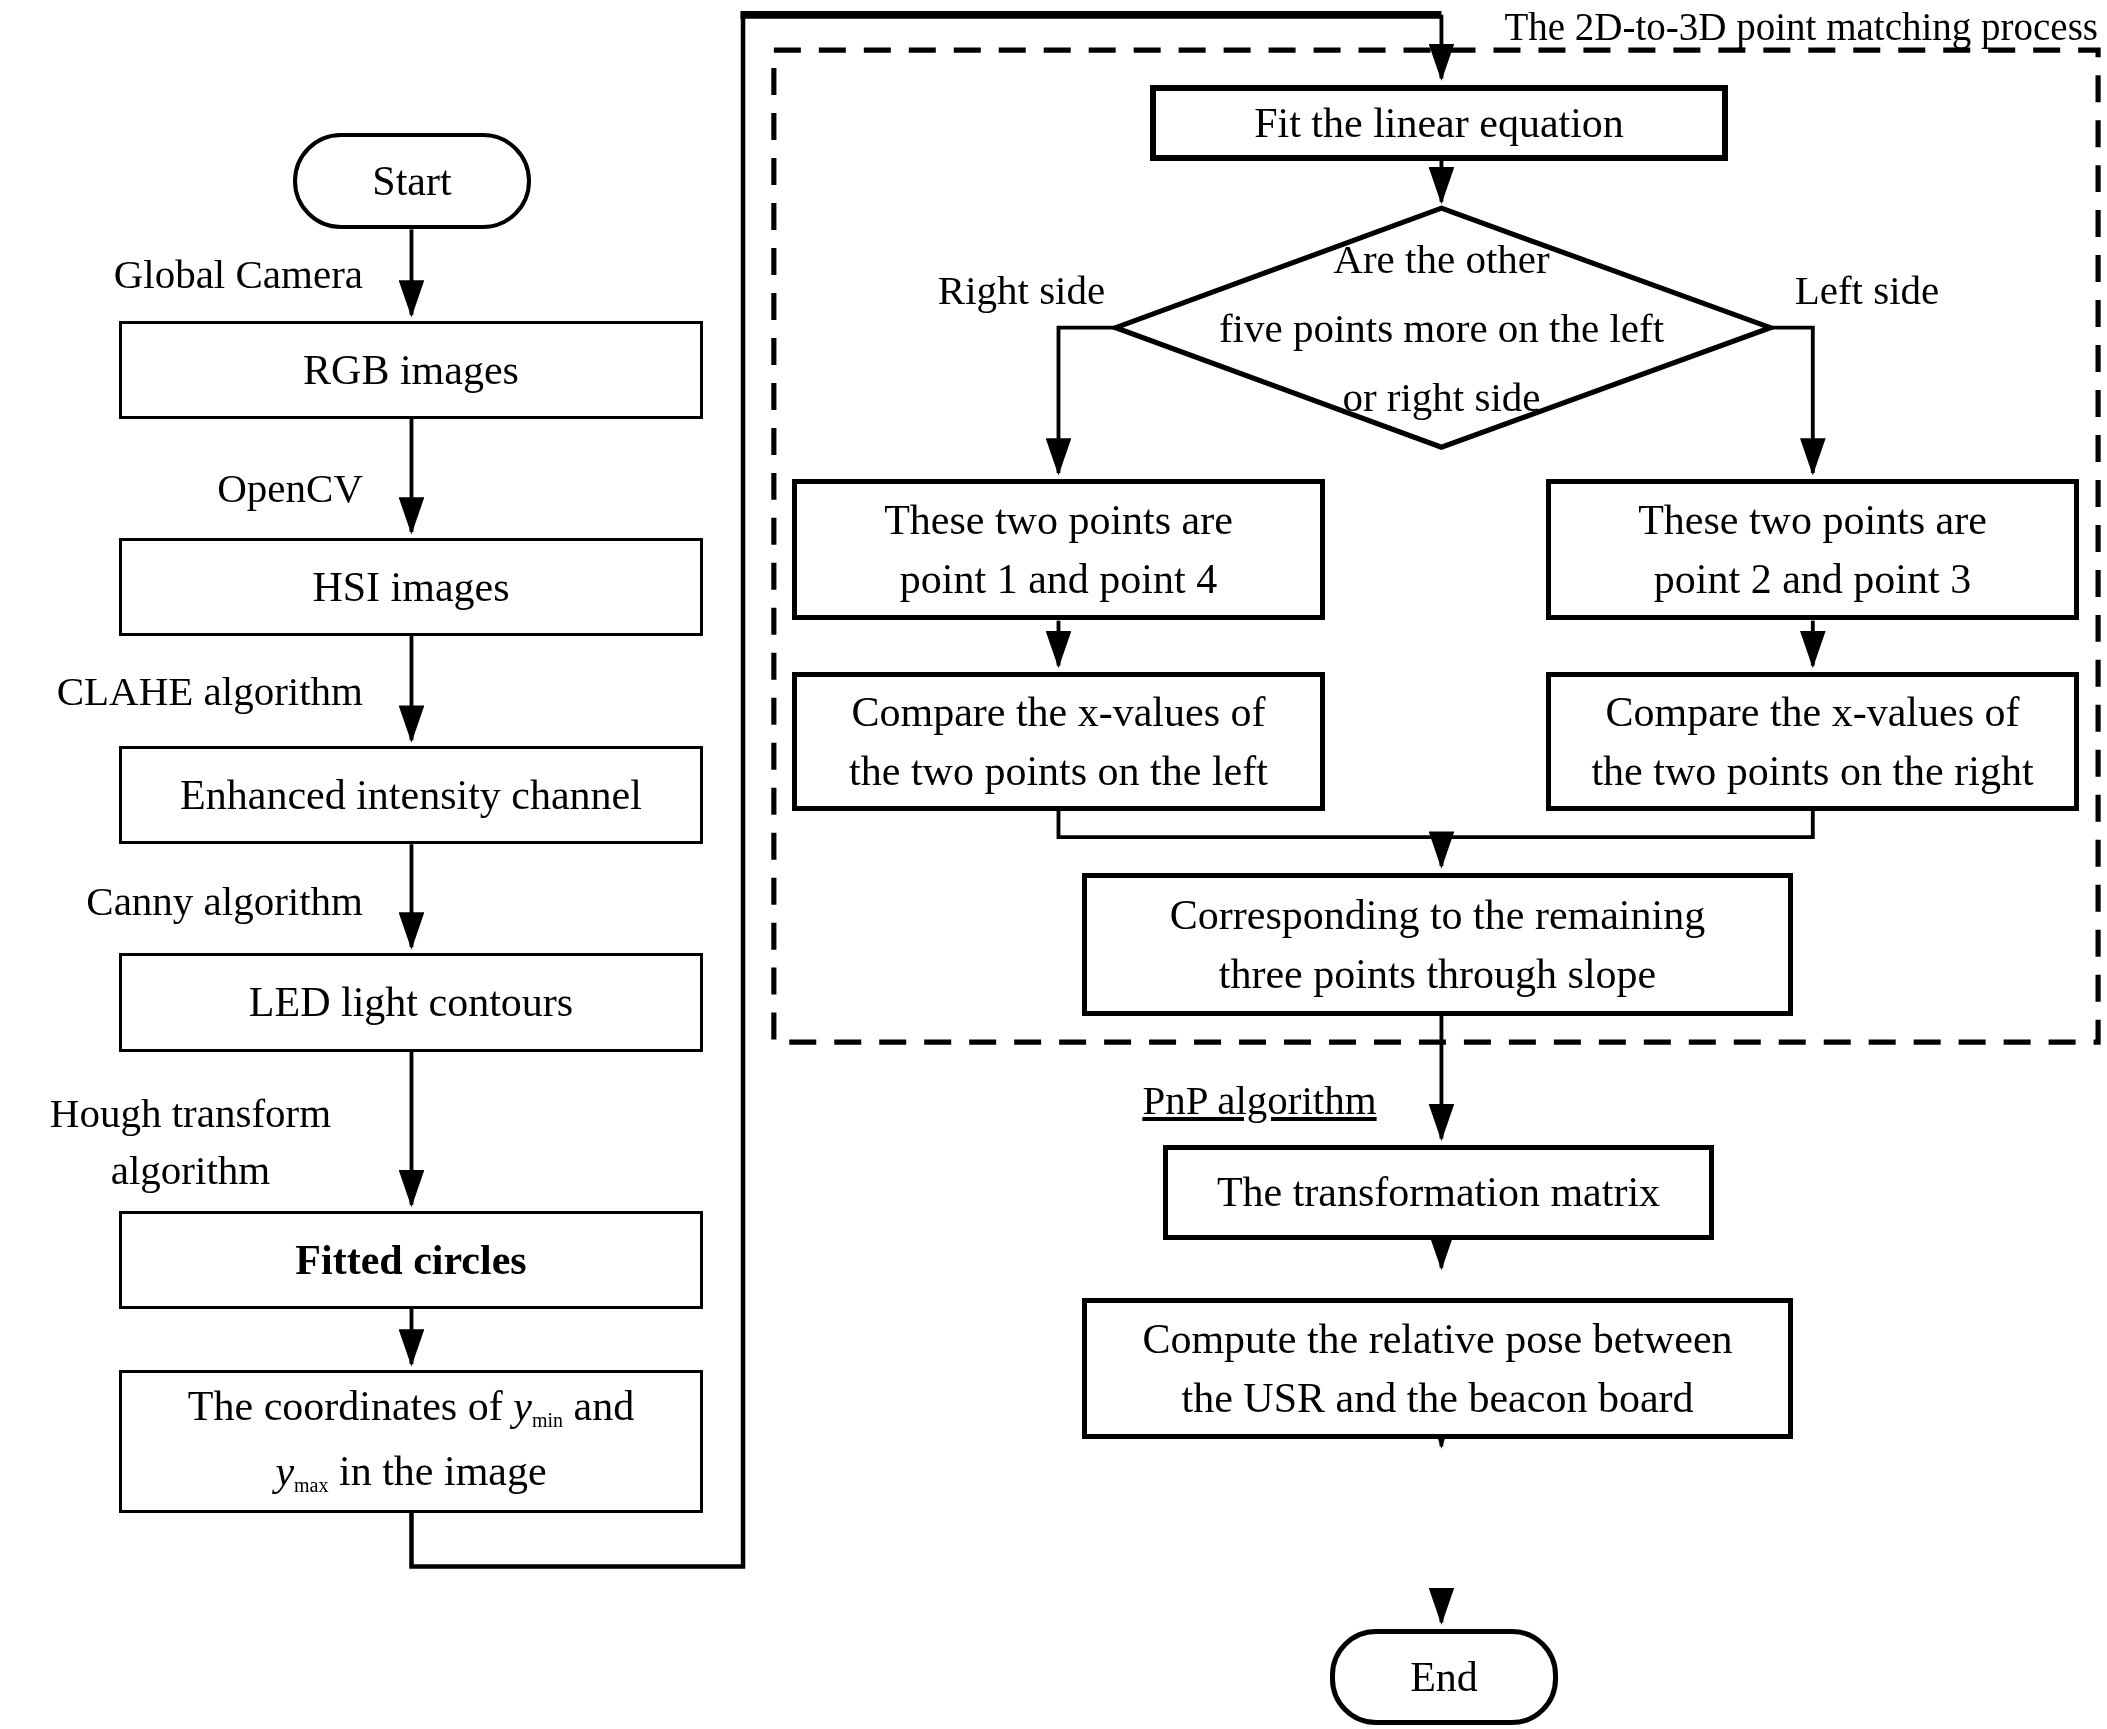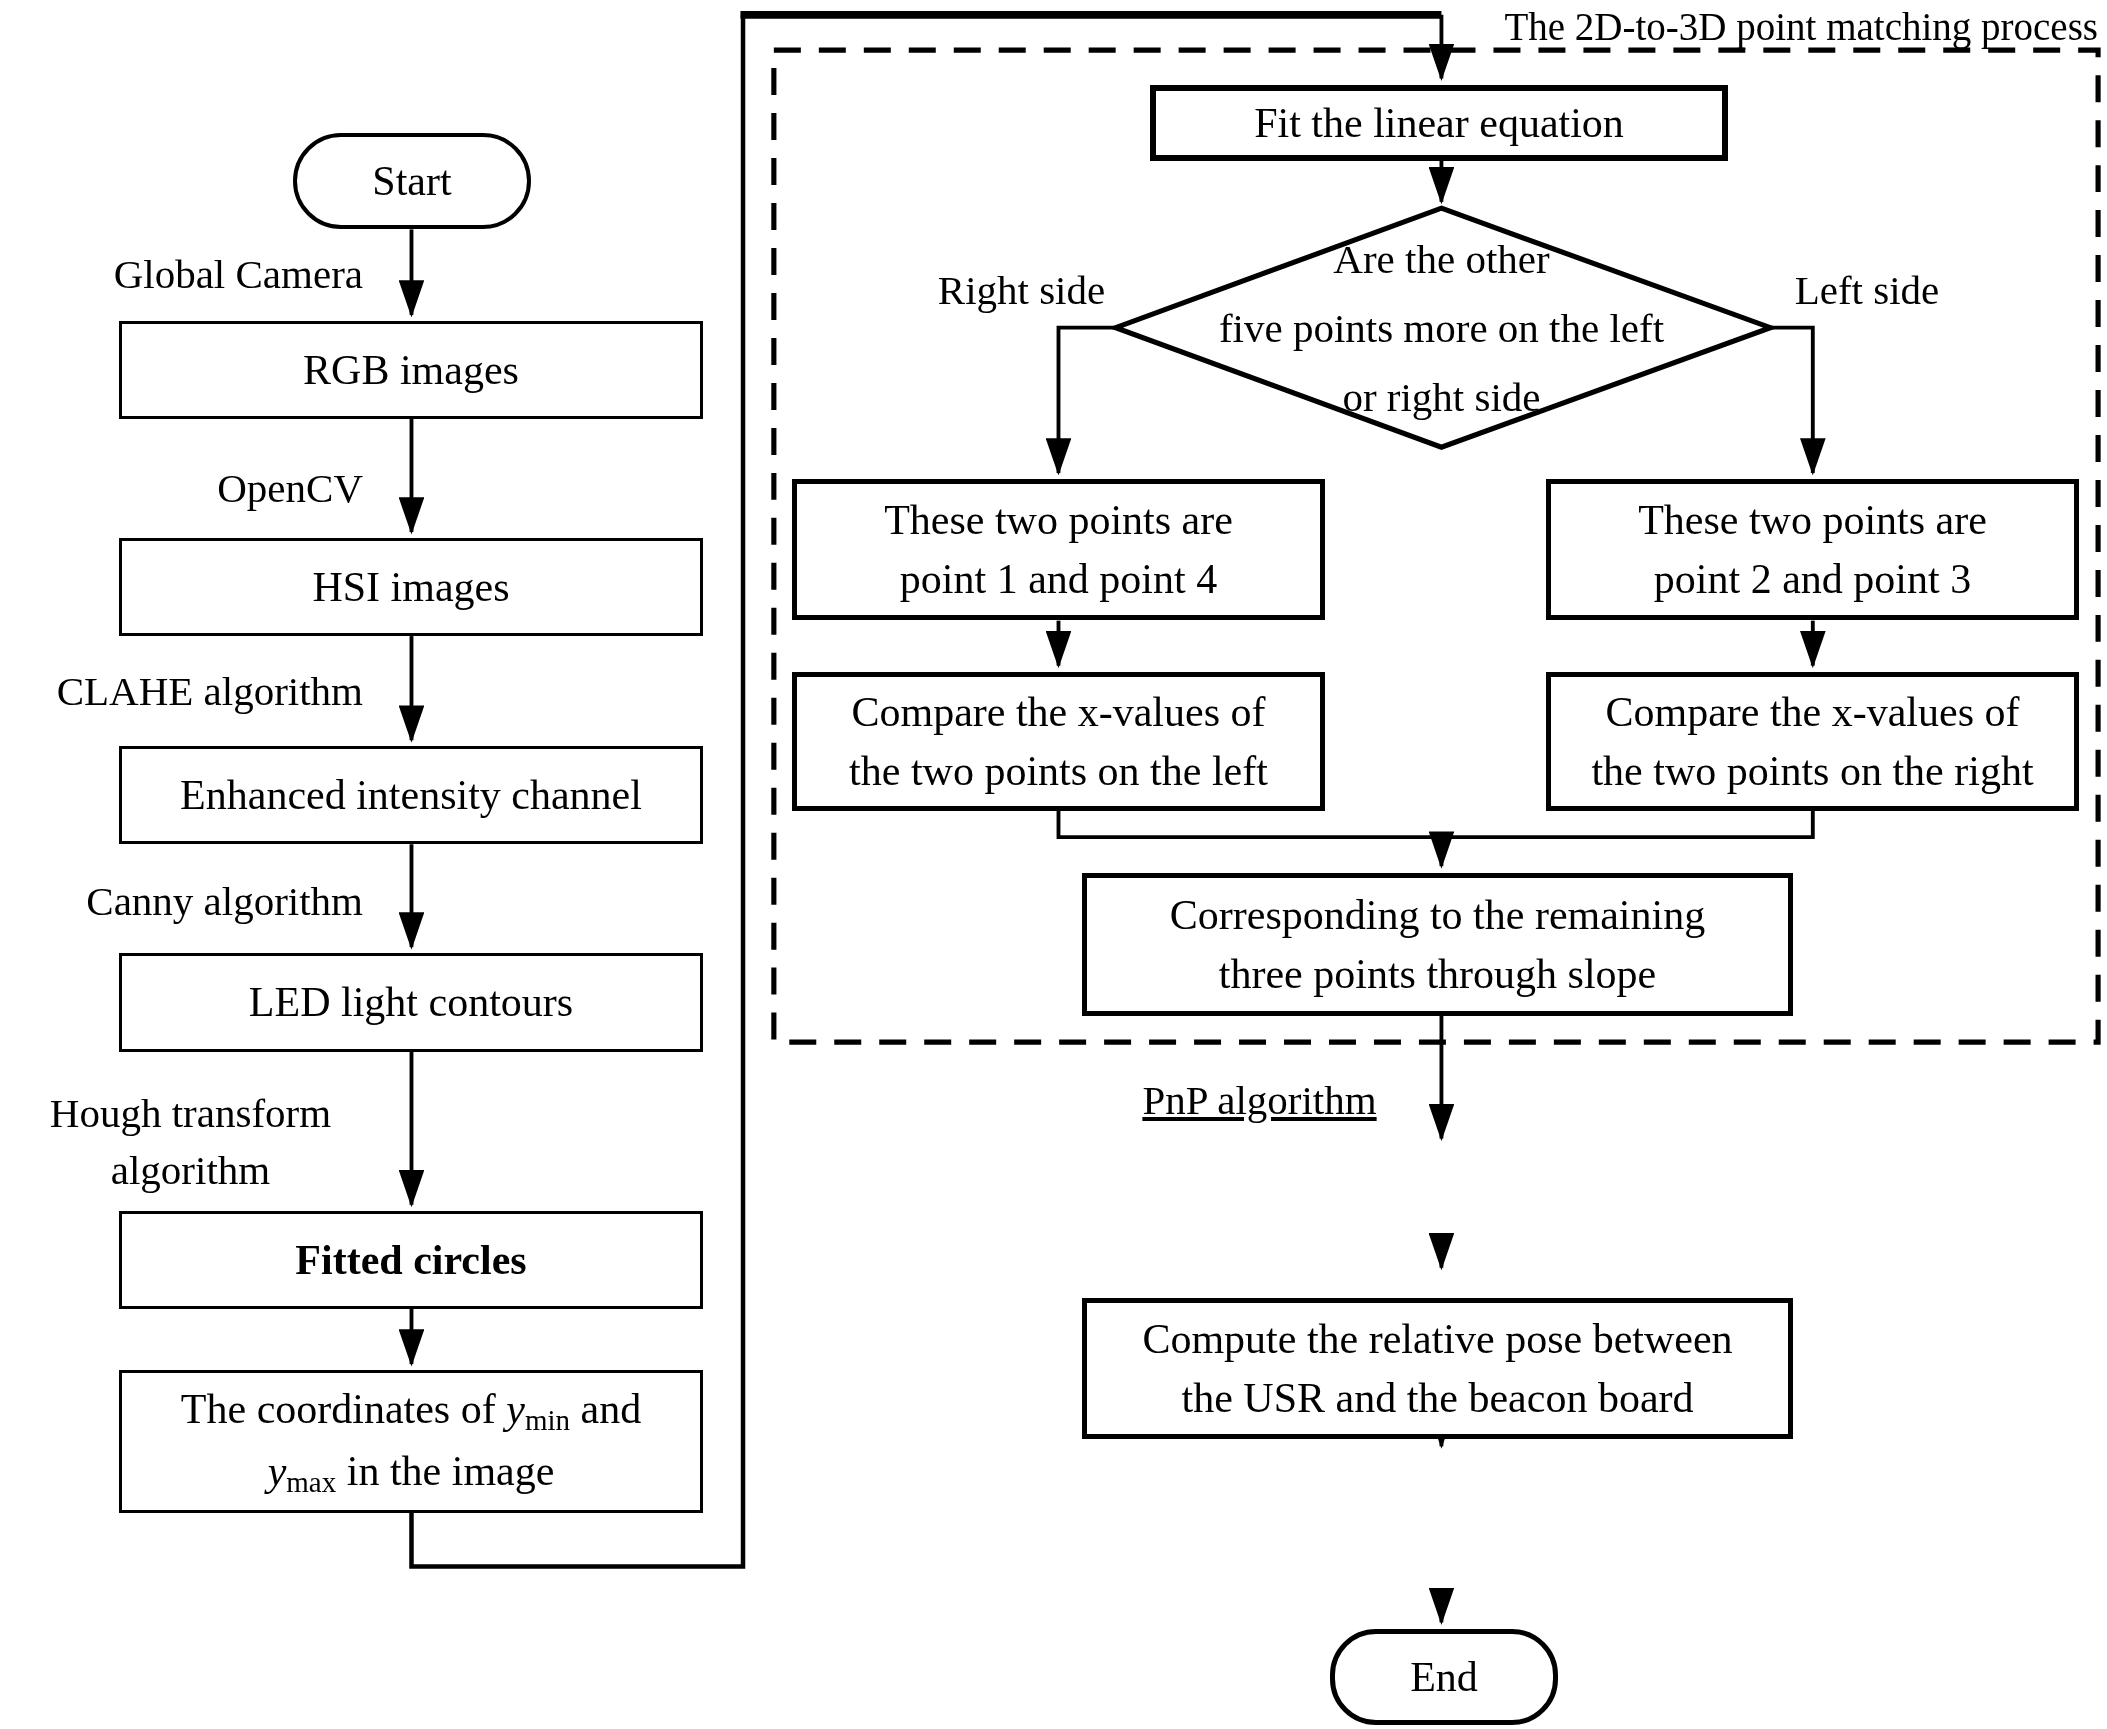--- a/index.html
+++ b/index.html
@@ -46,21 +46,21 @@
     font-size:41px;line-height:69px;
     white-space:nowrap;
   }
   .title{
     position:absolute;
     font-size:39px;
     text-align:right;
     white-space:nowrap;
   }
   .iy{font-style:italic;}
-  .sub{font-size:29px;position:relative;top:7.7px;}
+  .sub{font-size:20px;position:relative;top:7.7px;}
 </style>
 </head>
 <body>
 
 <div class="canvas">
 
   <svg class="wires" viewBox="0 0 3280 2691" xmlns="http://www.w3.org/2000/svg">
     <defs>
       <marker id="arw" markerUnits="userSpaceOnUse" markerWidth="58" markerHeight="40" refX="54" refY="20" orient="auto">
         <path d="M0,0 L58,20 L0,40 Z" fill="#000"></path>
@@ -176,20 +176,23 @@
     <div>the two points on the right</div>
   </div>
 
   <div class="node" style="left:1082px;top:873px;width:711px;height:143px;">
     <div>Corresponding to the remaining</div>
     <div>three points through slope</div>
   </div>
 
   <div class="lbl c" style="left:1115px;top:1072px;width:289px;text-decoration:underline;">PnP algorithm</div>
 
+  <div class="node" style="left:1163px;top:1145px;width:551px;height:95px;">
+    <div>The transformation matrix</div>
+  </div>
 
   <div class="node" style="left:1082px;top:1274px;width:711px;height:141px;margin-top:24px;">
     <div>Compute the relative pose between</div>
     <div>the USR and the beacon board</div>
   </div>
 
 
   <div class="node terminal" style="left:1330px;top:1629px;width:228px;height:96px;border-radius:46px;">
     <div>End</div>
   </div>

